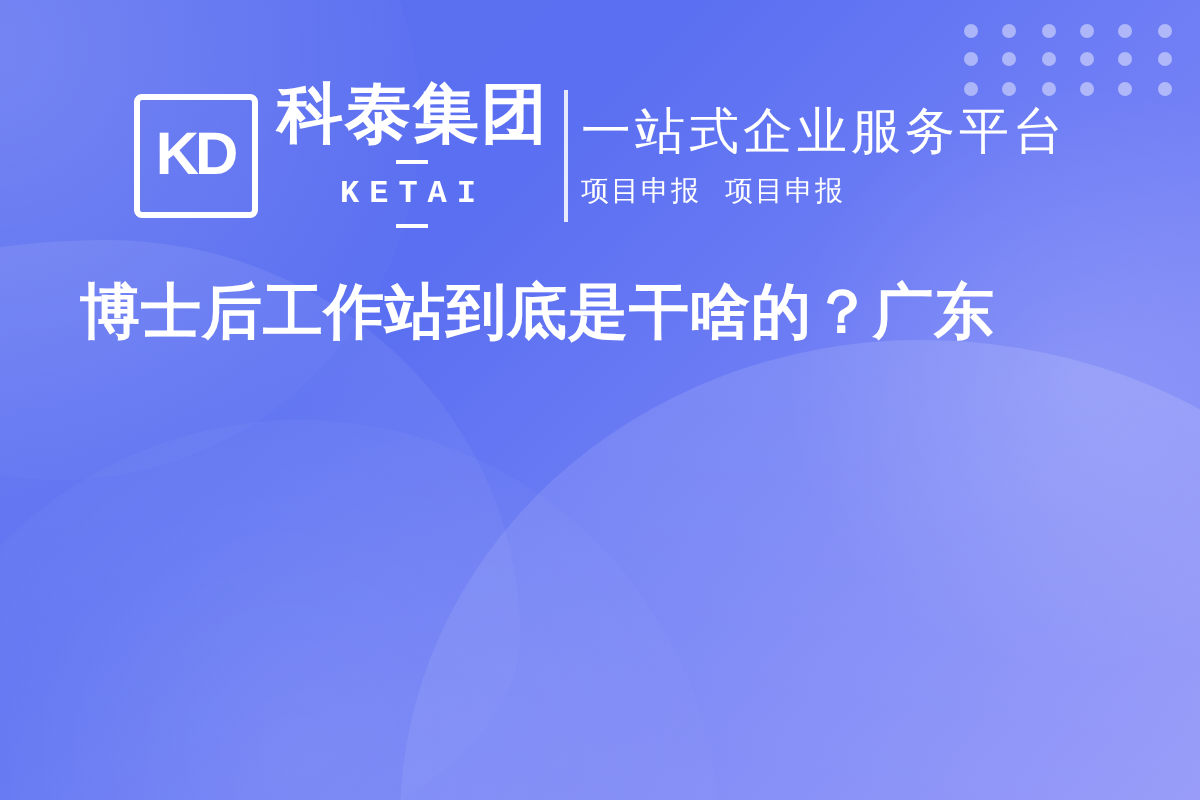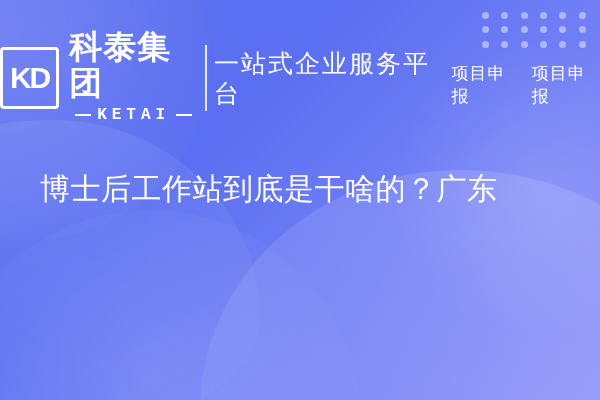--- a/index.html
+++ b/index.html
@@ -129,64 +129,65 @@
     line-height: 1.1;
   }
   .logo-en {
     display: flex;
     align-items: center;
     gap: 6px;
     font-size: 16px;
     letter-spacing: 5px;
     font-weight: bold;
     margin-top: 2px;
+    flex-direction: column;
   }
   .logo-en .bar {
     display: inline-block;
     width: 16px;
     height: 2px;
     background: #ffffff;
   }
 
   .divider {
     width: 2px;
     height: 66px;
     background: rgba(255,255,255,0.85);
   }
 
   .slogan {
     display: flex;
-    flex-direction: row;
-    align-items: flex-end;
+    flex-direction: column;
+    align-items: flex-start;
     color: #ffffff;
     gap: 6px;
   }
   .slogan-main {
     font-size: 25px;
     letter-spacing: 2px;
     line-height: 1.2;
   }
   .slogan-sub {
-    font-size: 17px;
+    font-size: 14px;
     letter-spacing: 1px;
     display: flex;
     gap: 12px;
   }
 
   
   .title {
     position: absolute;
     left: 50%;
     transform: translateX(-50%);
-    top: 166px;
+    top: 134px;
     width: 520px;
     text-align: left;
     color: #ffffff;
     font-size: 30px;
-    font-weight: normal;
+    font-weight: bold;
     line-height: 1.55;
     letter-spacing: 0.5px;
   }
 </style>
 </head>
 <body>
 
 <div id="banner">
 
   <div class="blob blob-a"></div>

